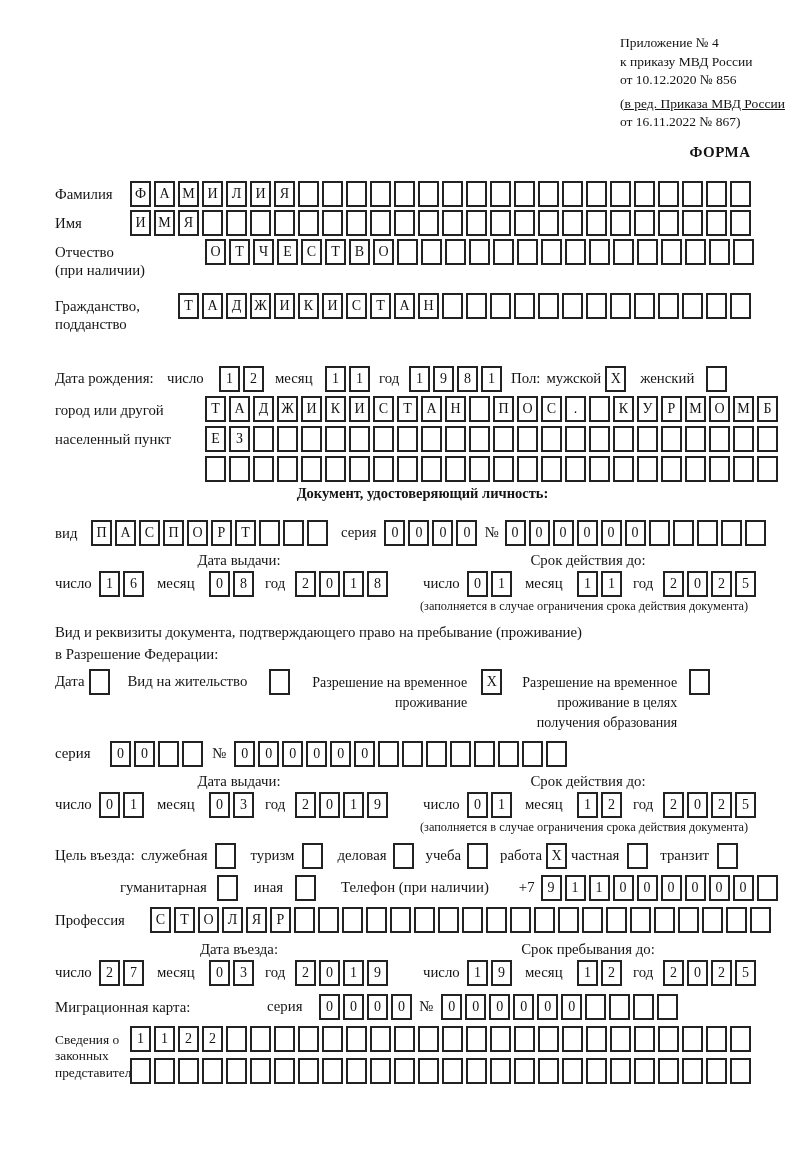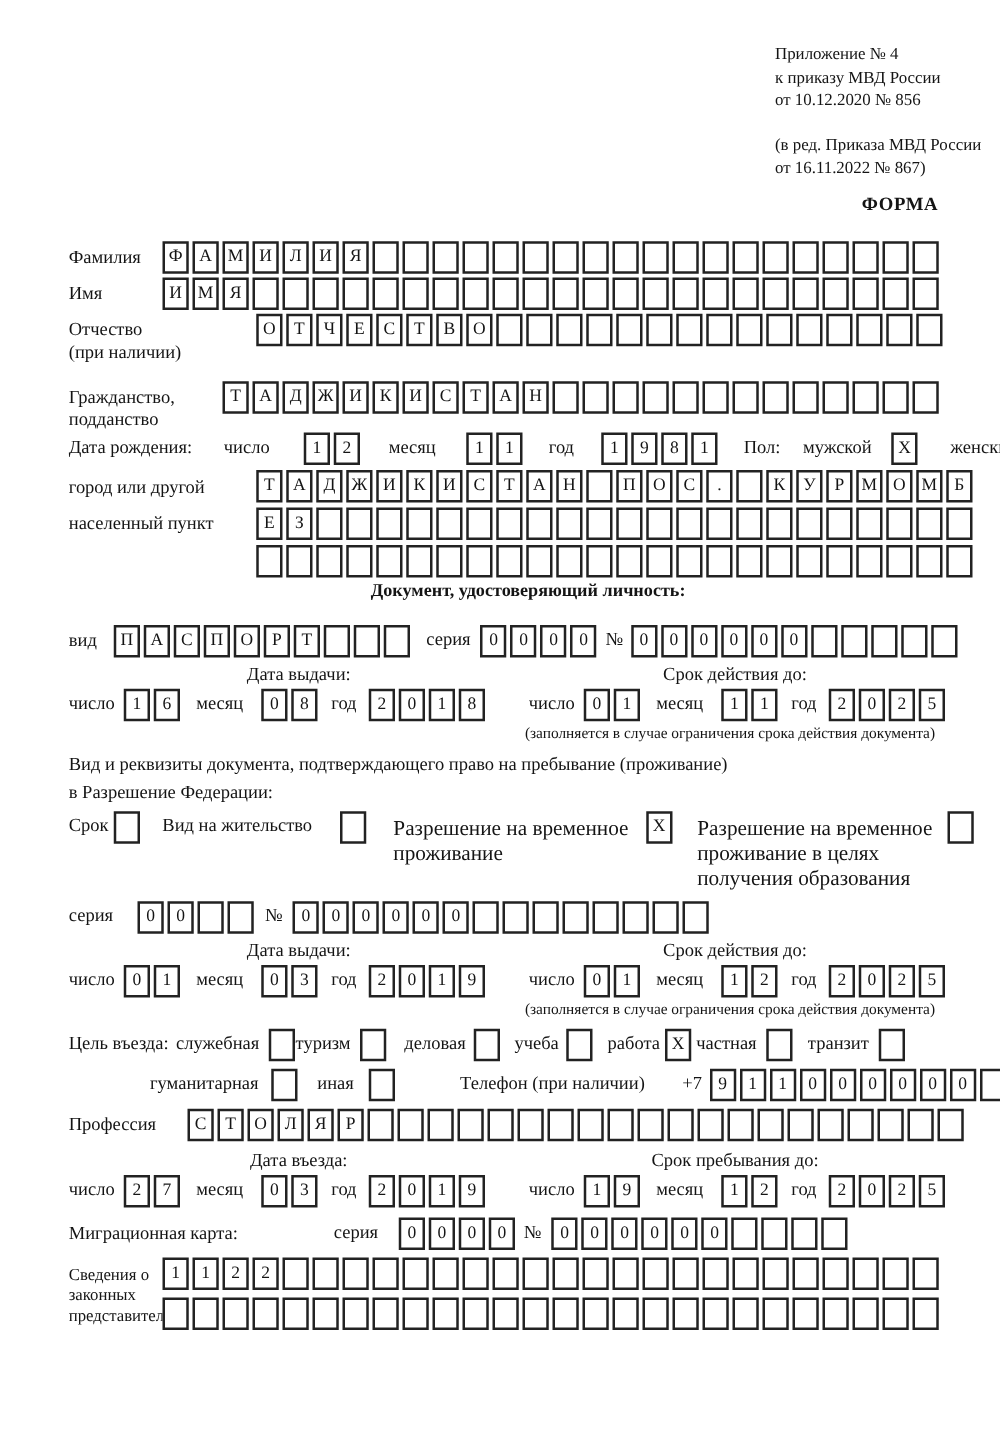--- a/index.html
+++ b/index.html
@@ -3,21 +3,21 @@
 <meta charset="utf-8">
 <style>
   html,body { margin:0; padding:0; background:#fff; }
   .page {
     position:relative; width:800px; height:1163px; box-sizing:border-box;
     background:#fff; color:#141414;
     font-family:"Liberation Serif","DejaVu Serif",serif;
     padding:34px 10px 0 55px; overflow:hidden;
   }
   .hdr { margin-left:565px; font-size:13.5px; line-height:18.5px; }
-  .hdr-ed { margin-top:17px; }
+  .hdr-ed { margin-top:5px;text-decoration:underline; }
   .forma { margin-left:565px; margin-top:12px; width:200px; text-align:center;
            font-weight:bold; font-size:15px; letter-spacing:0.5px; }
   .title { width:680px; margin:12px 0 0 10px; text-align:center; font-weight:bold;
            font-size:15.5px; line-height:22px; }
   .blank-line { display:inline-block; width:58px; height:13px;
            border-bottom:2px solid #3a3a3a; margin-left:10px; }
   .sec { margin-top:22px; font-weight:bold; font-size:14.3px; letter-spacing:0.2px; }
 
   .frow { display:flex; align-items:flex-start; flex-wrap:nowrap; }
   .lbl  { flex:none; font-size:14.8px; line-height:18.5px; padding-top:4px; }
@@ -28,25 +28,25 @@
     border:2px solid #222; margin-right:3px; background:#fff;
     display:inline-flex; align-items:center; justify-content:center;
     font-size:14px; font-family:"Liberation Serif","DejaVu Serif",serif;
   }
   .ckb { margin-right:0; }
   .dgrow { display:flex; }
   .dg-head { font-size:14.8px; text-align:center; margin-bottom:2px; }
   .dg-f { display:flex; }
   .fnote { text-align:right; font-size:12.3px; padding-right:42px; margin-top:2px; }
   .intro { font-size:14.8px; margin-top:10px; }
-  .opt-multi { text-align:left; font-size:17px; line-height:20px; padding-top:4px; }
+  .opt-multi { text-align:right; font-size:14px; line-height:20px; padding-top:4px; }
   .reps-lbl { font-size:13.4px; line-height:16.8px; padding-top:6px; }
   .place-lbl div { line-height:29.5px; }
   .mt2{margin-top:18px;} .mt3{margin-top:3px;} .mt4{margin-top:4px;} .mt6{margin-top:6px;}
-  .mt8{margin-top:8px;} .mt13{margin-top:13px;} .mt16{margin-top:0;gap:12px;} .mt20{margin-top:20px;}
+  .mt8{margin-top:8px;} .mt13{margin-top:13px;} .mt16{margin-top:32px;} .mt20{margin-top:20px;}
 </style>
 </head>
 <body>
 
 <div class="page">
 
   <div class="hdr">
     <div>Приложение № 4</div>
     <div>к приказу МВД России</div>
     <div>от 10.12.2020 № 856</div>
@@ -383,21 +383,21 @@
           </span>
       </div>
     </div>
   </div>
   <div class="fnote">(заполняется в случае ограничения срока действия документа)</div>
 
   <div class="intro">Вид и реквизиты документа, подтверждающего право на пребывание (проживание)</div>
   <div class="intro" style="margin-top:5px">в Разрешение Федерации:</div>
 
   <div class="frow mt6">
-    <span class="t" style="margin-right:4px">Срок</span>
+    <span class="t" style="margin-right:4px">Дата</span>
     <span class="ckb"></span>
     <span class="t" style="margin-left:18px;margin-right:22px">Вид на жительство</span>
     <span class="ckb"></span>
     <span class="opt-multi" style="margin-left:22px;margin-right:14px">
       <div>Разрешение на временное</div>
       <div>проживание</div>
     </span>
     <span class="ckb">X</span>
     <span class="opt-multi" style="margin-left:20px;margin-right:12px">
       <div>Разрешение на временное</div>
@@ -479,40 +479,40 @@
           </span>
       </div>
     </div>
   </div>
   <div class="fnote">(заполняется в случае ограничения срока действия документа)</div>
 
   <div class="frow mt8">
     <span class="t" style="margin-right:6px">Цель въезда:</span>
     <span class="t" style="margin-right:8px">служебная</span>
     <span class="ckb"></span>
-    <span class="t" style="margin-right:8px">туризм</span>
+    <span class="t" style="margin-left:14px;margin-right:8px">туризм</span>
     <span class="ckb"></span>
     <span class="t" style="margin-left:14px;margin-right:6px">деловая</span>
     <span class="ckb"></span>
     <span class="t" style="margin-left:12px;margin-right:6px">учеба</span>
     <span class="ckb"></span>
     <span class="t" style="margin-left:12px;margin-right:4px">работа</span>
     <span class="ckb">X</span>
     <span class="t" style="margin-left:4px;margin-right:8px">частная</span>
     <span class="ckb"></span>
     <span class="t" style="margin-left:12px;margin-right:8px">транзит</span>
     <span class="ckb"></span>
   </div>
 
   <div class="frow mt6">
     <span class="t" style="margin-left:65px;margin-right:10px">гуманитарная</span>
     <span class="ckb"></span>
     <span class="t" style="margin-left:16px;margin-right:12px">иная</span>
     <span class="ckb"></span>
-    <span class="t" style="margin-left:52px">Телефон (при наличии)</span>
+    <span class="t" style="margin-left:25px">Телефон (при наличии)</span>
     <span class="t" style="margin-left:30px;margin-right:6px">+7</span>
     <span class="boxes">
         <span class="cb">9</span>
         <span class="cb">1</span>
         <span class="cb">1</span>
         <span class="cb">0</span>
         <span class="cb">0</span>
         <span class="cb">0</span>
         <span class="cb">0</span>
         <span class="cb">0</span>

